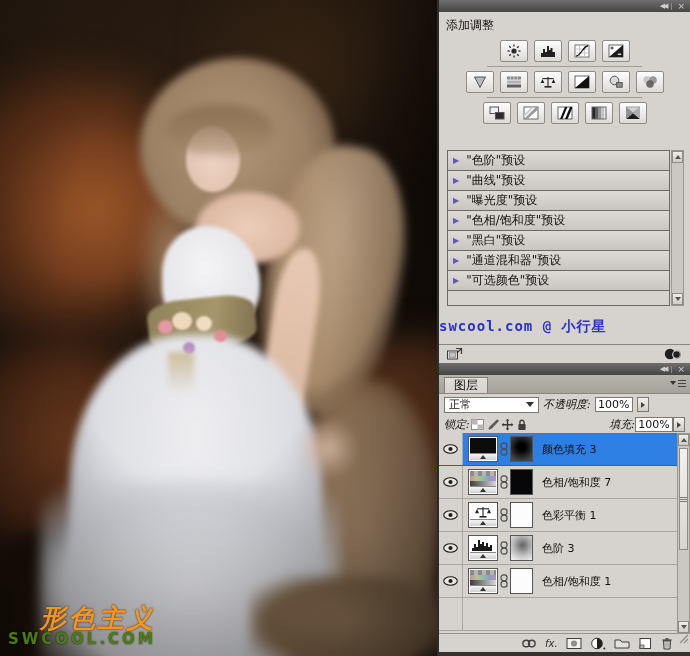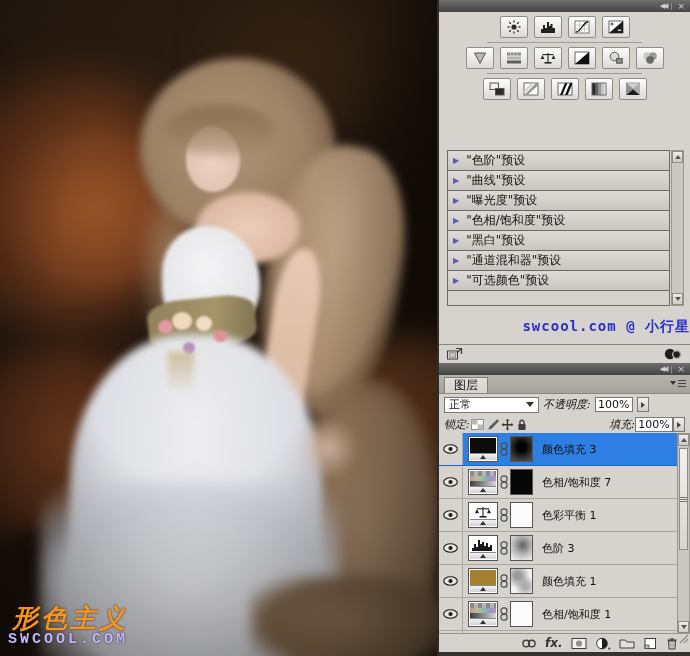--- a/index.html
+++ b/index.html
@@ -8,22 +8,22 @@
 
   
   #photo{position:absolute;left:0;top:0;width:437px;height:656px;overflow:hidden;
          background:linear-gradient(160deg,#2b1d12 0%,#241810 40%,#1a110a 100%);}
   .blob{position:absolute;}
   #photo::after{content:"";position:absolute;inset:0;
     background:radial-gradient(ellipse at 45% 42%,rgba(0,0,0,0) 40%,rgba(8,5,3,.55) 100%);}
   #logo{position:absolute;left:8px;bottom:8px;z-index:5;line-height:1.05;}
   #logo .l1{font-size:26px;font-weight:bold;letter-spacing:3px;color:#f7941d;
             text-shadow:0 0 2px rgba(0,0,0,.8);font-style:italic;text-align:right;}
-  #logo .l2{font-size:15px;font-weight:bold;letter-spacing:3px;color:#c4b5fd;
-            text-shadow:0 0 2px rgba(0,0,0,.8);font-family:Liberation Mono, monospace;}
+  #logo .l2{font-size:15px;font-weight:bold;letter-spacing:3px;color:#4d7c0f;
+            text-shadow:0 0 2px rgba(0,0,0,.8);}
 
   
   #dock{position:absolute;left:437px;top:0;width:253px;height:656px;background:#d6d3ce;
         border-left:2px solid #2e2c29;box-sizing:border-box;}
   .panel{position:absolute;left:0;right:0;background:#d6d3ce;}
   #adjPanel{top:0;height:363px;}
   #layPanel{top:363px;height:293px;}
 
   .darkbar{height:12px;background:linear-gradient(#6e6e6e,#454545);
            display:flex;align-items:center;justify-content:flex-end;gap:5px;padding:0 5px;}
@@ -62,21 +62,21 @@
       justify-content:center;cursor:pointer;}
   .sbtn.up{top:0;} .sbtn.down{bottom:0;}
   .sbtn i{border-left:3px solid transparent;border-right:3px solid transparent;display:block;}
   .sbtn.up i{border-bottom:4px solid #555;}
   .sbtn.down i{border-top:4px solid #555;}
   .sthumb{position:absolute;left:1px;right:1px;top:14px;height:100px;
       background:linear-gradient(#f2f1ef,#d8d5cf);border:1px solid #8f8c85;
       display:flex;align-items:center;justify-content:center;cursor:pointer;}
   .sthumb i{width:7px;height:5px;
       background:repeating-linear-gradient(#777 0 1px,transparent 1px 2px);display:block;}
-  #watermark{position:absolute;left:0;right:0;top:318px;text-align:right;
+  #watermark{position:absolute;left:0;right:0;top:318px;text-align:left;
       font-family:"DejaVu Sans Mono","Liberation Mono",monospace;font-size:14px;
       font-weight:bold;color:#2a2fc9;letter-spacing:1px;}
   .panel-footer{position:absolute;left:0;right:0;bottom:0;height:18px;
       border-top:1px solid #8a877f;display:flex;align-items:center;
       justify-content:space-between;padding:0 7px;background:#d6d3ce;}
 
   
   .blend-row{height:21px;display:flex;align-items:center;gap:4px;padding:0 5px;font-size:11px;}
   .dropdown{width:95px;height:16px;background:#fff;border:1px solid #7a786f;
       display:flex;align-items:center;justify-content:space-between;padding:0 4px;
@@ -115,21 +115,21 @@
   .mask-white{background:#fcfcfc;}
   .mask-gray-blob{background:radial-gradient(circle at 55% 38%,#6f6f6f 8%,#b9b9b9 50%,#efefef 92%);}
   .mask-figure{background:
       radial-gradient(circle at 32% 28%,#9a9a9a 14%,rgba(154,154,154,0) 55%),
       radial-gradient(circle at 68% 72%,#adadad 12%,rgba(173,173,173,0) 48%),#f2f2f2;}
   .layer-name{font-size:11px;margin-left:9px;white-space:nowrap;}
   #layScroll{position:absolute;right:0;top:70px;bottom:22px;width:13px;}
   .layers-footer{position:absolute;left:0;right:0;bottom:4px;height:18px;background:#d6d3ce;
       display:flex;align-items:center;gap:8px;padding-left:82px;}
   .foot-ic{display:flex;align-items:center;cursor:pointer;}
-  .fxtxt{font-size:12px;font-style:italic;font-weight:bold;color:#333;}
+  .fxtxt{font-size:10px;font-style:italic;font-weight:normal;color:#333;}
   #grip{position:absolute;right:1px;bottom:5px;}
   .bottomdark{position:absolute;left:0;right:0;bottom:0;height:4px;background:#35332f;}
 
   .hue-stripes{display:flex;flex-direction:column;height:100%;}
   .hue-stripes div{flex:1;}
   .hs1{background:repeating-linear-gradient(90deg,#8a8a8a 0 4px,#b5b5b5 4px 8px);}
   .hs2{background:linear-gradient(90deg,#b06a6a,#a8a86e,#6aa88a,#6a7ab0,#a06ab0);opacity:.75;}
   .hs3{background:linear-gradient(90deg,#3c3c3c,#d8d8d8);}
 </style>
 </head>
@@ -172,20 +172,21 @@
   </div>
 
   <div id="dock">
 
     <div class="panel" id="adjPanel">
       <div class="darkbar">
         <span class="wg">◀◀</span>
         <span class="sep"></span>
         <span class="wg x">×</span>
       </div>
+      <div id="adjTitle">添加调整</div>
       <div id="adjGrid">
           <div class="adj-row">
             <div class="adj-btn">
               <svg width="16" height="14" viewBox="0 0 16 14" xmlns="http://www.w3.org/2000/svg">
                 <circle cx="8" cy="7" r="2.6" fill="#2b2b2b"></circle>
                 <g stroke="#2b2b2b" stroke-width="1.3">
                   <line x1="8" y1="0.5" x2="8" y2="2.6"></line>
                   <line x1="8" y1="11.4" x2="8" y2="13.5"></line>
                   <line x1="1.5" y1="7" x2="3.6" y2="7"></line>
                   <line x1="12.4" y1="7" x2="14.5" y2="7"></line>
@@ -531,42 +532,20 @@
             <span class="layer-name">色阶 3</span>
           </div>
           <div class="layer-row">
             <div class="eye-cell">
               <svg width="15" height="10" viewBox="0 0 15 10" xmlns="http://www.w3.org/2000/svg">
                 <ellipse cx="7.5" cy="5" rx="6.8" ry="4.2" fill="#e9e7e2" stroke="#1d1d1d" stroke-width="1.1"></ellipse>
                 <circle cx="7.5" cy="5" r="2.1" fill="#1d1d1d"></circle>
               </svg>
             </div>
             <div class="thumb">
-              <div class="tcolor" style="background:#a5802e"></div>
-              <div class="tslider">
-                <i></i>
-              </div>
-            </div>
-            <div class="linkwrap">
-              <svg width="10" height="14" viewBox="0 0 10 14" xmlns="http://www.w3.org/2000/svg">
-                <rect x="2" y="0.8" width="6" height="6" rx="2.6" fill="none" stroke="#4d4d4d" stroke-width="1.2"></rect>
-                <rect x="2" y="7.2" width="6" height="6" rx="2.6" fill="none" stroke="#4d4d4d" stroke-width="1.2"></rect>
-              </svg>
-            </div>
-            <div class="mask mask-figure"></div>
-            <span class="layer-name">颜色填充 1</span>
-          </div>
-          <div class="layer-row">
-            <div class="eye-cell">
-              <svg width="15" height="10" viewBox="0 0 15 10" xmlns="http://www.w3.org/2000/svg">
-                <ellipse cx="7.5" cy="5" rx="6.8" ry="4.2" fill="#e9e7e2" stroke="#1d1d1d" stroke-width="1.1"></ellipse>
-                <circle cx="7.5" cy="5" r="2.1" fill="#1d1d1d"></circle>
-              </svg>
-            </div>
-            <div class="thumb">
               <div class="tcolor">
                 <div class="hue-stripes">
                   <div class="hs1"></div>
                   <div class="hs2"></div>
                   <div class="hs3"></div>
                 </div>
               </div>
               <div class="tslider">
                 <i></i>
               </div>

